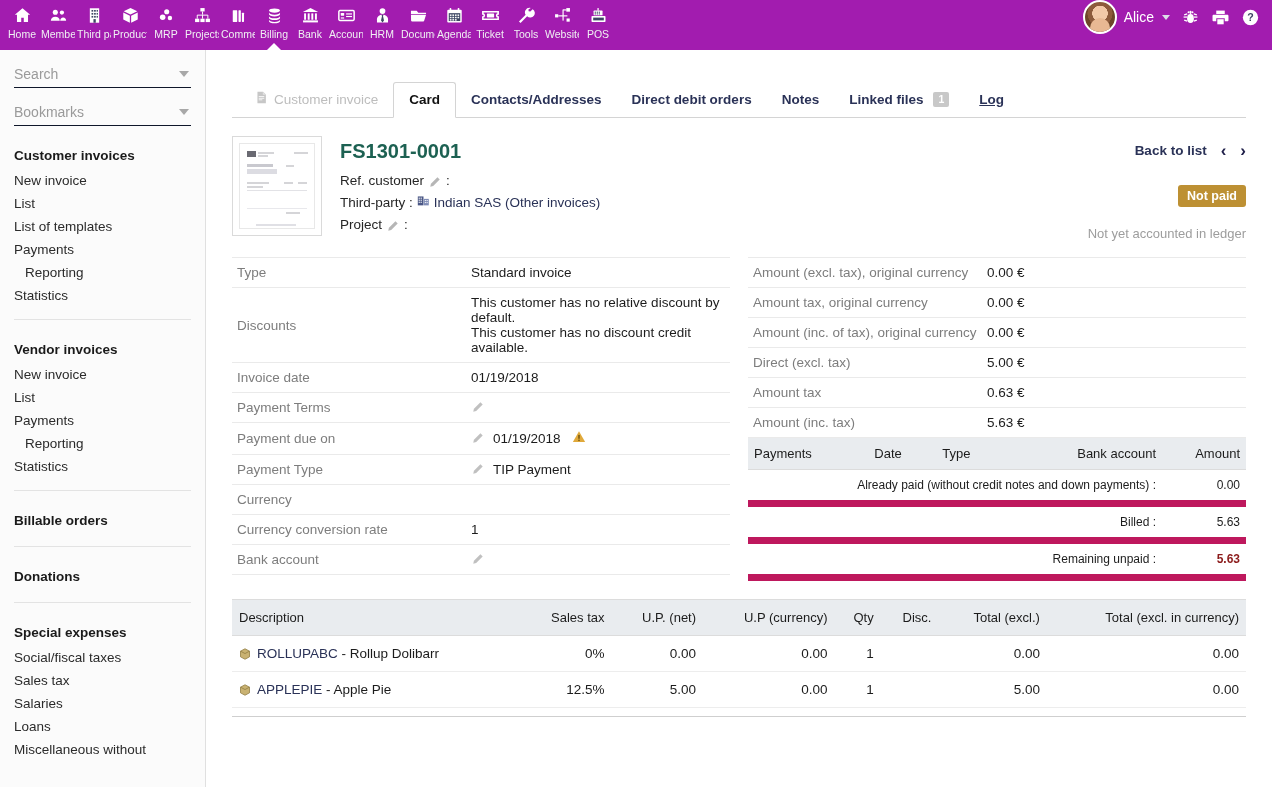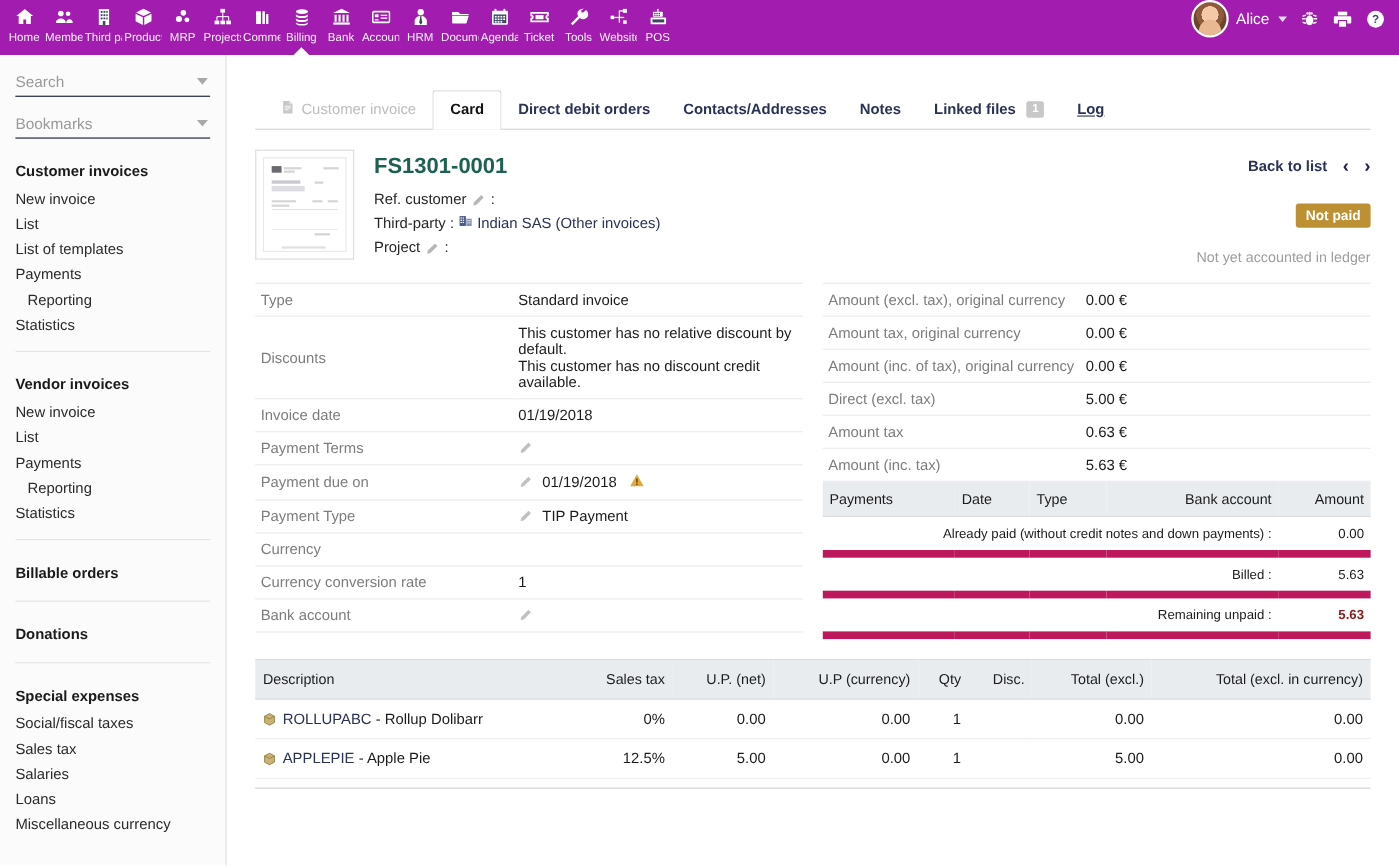--- a/index.html
+++ b/index.html
@@ -611,21 +611,21 @@
         <div class="menu-section">
           <div class="menu-title">Donations</div>
         </div>
         <div class="menu-sep"></div>
         <div class="menu-section">
           <div class="menu-title">Special expenses</div>
           <a class="menu-link">Social/fiscal taxes</a>
           <a class="menu-link">Sales tax</a>
           <a class="menu-link">Salaries</a>
           <a class="menu-link">Loans</a>
-          <a class="menu-link">Miscellaneous currency</a>
+          <a class="menu-link">Miscellaneous without</a>
         </div>
       </div>
   </div>
 
   <div id="main">
 
     <div id="tabs">
         <div class="tab disabled">
           <span class="docicon"><svg width="13" height="13" viewBox="0 0 16 16" fill="#9a9a9a">
               <path d="M3 1h7l3.4 3.4V15H3z"></path>
@@ -635,24 +635,24 @@
                 <rect x="4.6" y="8.4" width="6.8" height="1"></rect>
                 <rect x="4.6" y="10.4" width="4.4" height="1"></rect>
               </g>
             </svg></span>
           <span class="tlabel">Customer invoice</span>
         </div>
         <div class="tab current">
           <span class="tlabel">Card</span>
         </div>
         <div class="tab">
+          <span class="tlabel">Contacts/Addresses</span>
+        </div>
+        <div class="tab">
           <span class="tlabel">Direct debit orders</span>
-        </div>
-        <div class="tab">
-          <span class="tlabel">Contacts/Addresses</span>
         </div>
         <div class="tab">
           <span class="tlabel">Notes</span>
         </div>
         <div class="tab">
           <span class="tlabel">Linked files</span>
           <span class="badge">1</span>
         </div>
         <div class="tab underlined">
           <span class="tlabel">Log</span>

